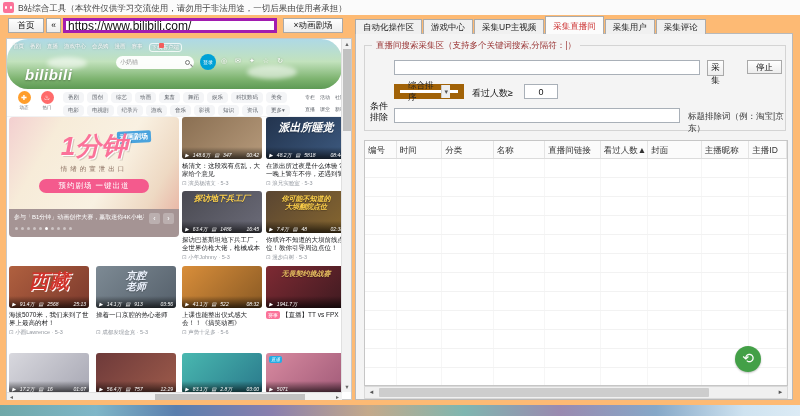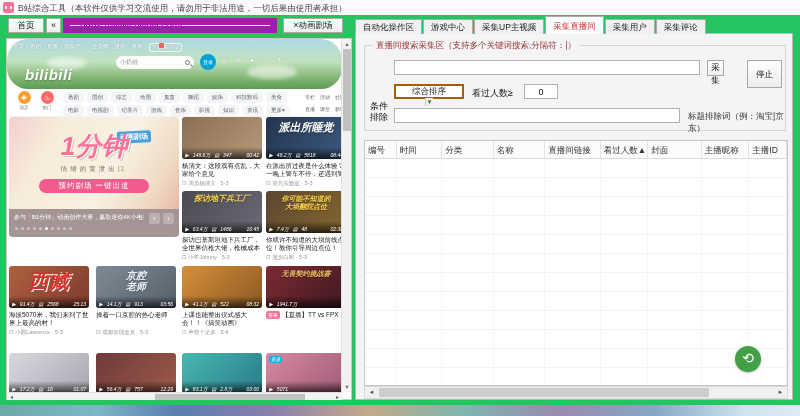--- a/index.html
+++ b/index.html
@@ -1,52 +1,52 @@
 <!DOCTYPE html>
 <html><head>
 <meta charset="utf-8">
 <style>
   * { box-sizing: border-box; margin: 0; padding: 0; }
   html,body { width:800px; height:416px; overflow:hidden; }
-  .app { position:relative; width:800px; height:416px; background:#22c55e;
+  .app { position:relative; width:800px; height:416px; background:#fdba74;
          font-family:"Liberation Sans", sans-serif; color:#222; overflow:hidden; }
   .abs { position:absolute; }
 
   
   .titlebar { left:0; top:0; width:800px; height:15px; background:#fbfbfb; }
   .appicon { left:3px; top:2px; width:11px; height:11px; border-radius:2px; position:absolute; }
   .appicon:before { content:""; position:absolute; left:2px; top:4px; width:2px; height:3px; background:#fff; border-radius:1px; }
   .appicon:after  { content:""; position:absolute; right:2px; top:4px; width:2px; height:3px; background:#fff; border-radius:1px; }
   .wtitle { left:18px; top:3px; font-size:8.5px; color:#444; white-space:nowrap; }
 
   
   .btn { background:linear-gradient(#fefefe,#ededed); border:1px solid #a9a9a9; font-size:8.5px;
          color:#111; text-align:center; line-height:13px; cursor:default; }
   .tb-home { left:8px; top:18px; width:36px; height:15px; }
   .tb-back { left:46px; top:18px; width:15px; height:15px; }
-  .urlbox { left:63px; top:18px; width:214px; height:15px; background:#fff; border:7px solid #a21caf;
-            font-size:10px; padding:0 10px; color:#111; font-family:"Liberation Sans",sans-serif; }
+  .urlbox { left:63px; top:18px; width:214px; height:15px; background:#fff; border:3px solid #a21caf;
+            font-size:12px; padding:0 2px; color:#111; font-family:"Liberation Sans",sans-serif; }
   .tb-status { left:283px; top:18px; width:60px; height:15px; }
 
   
   .tabs { left:355px; top:16px; height:18px; display:flex; align-items:flex-end; }
   .tab { border:1px solid #ababab; border-bottom:none; background:#f0f0f0; color:#222;
          font-size:8.5px; padding:2px 7px 2px; height:15px; line-height:11px; margin-right:1px; }
   .tab.active { background:#fcfcfc; height:18px; padding-top:4px; position:relative; z-index:3; }
   .tabpage { left:355px; top:33px; width:438px; height:367px; background:#f4f4f4;
              border:1px solid #b9b9b9; }
 
   
   .groupbox { left:364px; top:45px; width:422px; height:86px; border:1px solid #d4d4d4; }
   .grouptitle { left:372px; top:40px; background:#f4f4f4; padding:0 4px; font-size:8.5px; white-space:nowrap; }
   .flabel { font-size:9px; color:#111; }
   .tinput { background:#fff; border:1px solid #a9b0b8; height:15px; font-size:9px; padding:0 3px;
             font-family:"Liberation Sans",sans-serif; color:#111; }
-  .combo { background:#fff; border:2px solid #a16207; height:15px; font-size:8.5px; padding:0 15px;
-           display:flex; align-items:center; justify-content:space-between;flex-direction:column; }
+  .combo { background:#fff; border:6px solid #a16207; height:15px; font-size:8.5px; padding:0 8px;
+           display:flex; align-items:center; justify-content:space-between; }
   .combo .arr { font-size:7px; color:#555; background:#eee; border-left:1px solid #ccc; height:13px;
                 display:flex; align-items:center; padding:0 2px; }
   .hint { font-size:8.5px; color:#333; }
 
   
   .dtable { left:364px; top:140px; width:424px; height:246px; background:#fff; border:1px solid #c6c6c6; overflow:hidden; }
   .thead { display:flex; height:18px; border-bottom:1px solid #dcdcdc; background:#fbfbfb; }
   .th { font-size:8.5px; color:#333; border-right:1px solid #e4e4e4; padding:4px 2px 0 3px;
         white-space:nowrap; overflow:hidden; }
   .trow { display:flex; height:19px; border-bottom:1px solid #f2f2f2; }
@@ -161,21 +161,21 @@
       <div class="tab">采集用户</div>
       <div class="tab">采集评论</div>
     </div>
 
   <div class="abs groupbox"></div>
   <span class="abs grouptitle" style="color: rgb(153, 51, 51);">直播间搜索采集区（支持多个关键词搜索,分隔符：|）</span>
 
   <span class="abs flabel" style="left:370px;top:63px;margin-left:28px;">搜词</span>
   <input class="abs tinput" style="left: 394px; top: 60px; width: 306px;" value="">
   <button class="abs btn" style="left:707px;top:60px;width:17px;height:16px;">采集</button>
-  <button class="abs btn" style="left:747px;top:60px;width:35px;height:28px;">停止</button>
+  <button class="abs btn" style="left:747px;top:60px;width:35px;height:14px;">停止</button>
 
   <span class="abs flabel" style="left:370px;top:100px;">条件</span>
   <div class="abs combo" style="left:394px;top:84px;width:70px;">
     <span>综合排序</span>
     <span class="arr">▾</span>
   </div>
   <span class="abs flabel" style="left:472px;top:87px;">看过人数≥</span>
   <input class="abs tinput" style="left: 524px; top: 84px; width: 34px; text-align: center;" value="0">
 
   <span class="abs flabel" style="left:370px;top:111px;">排除</span>

